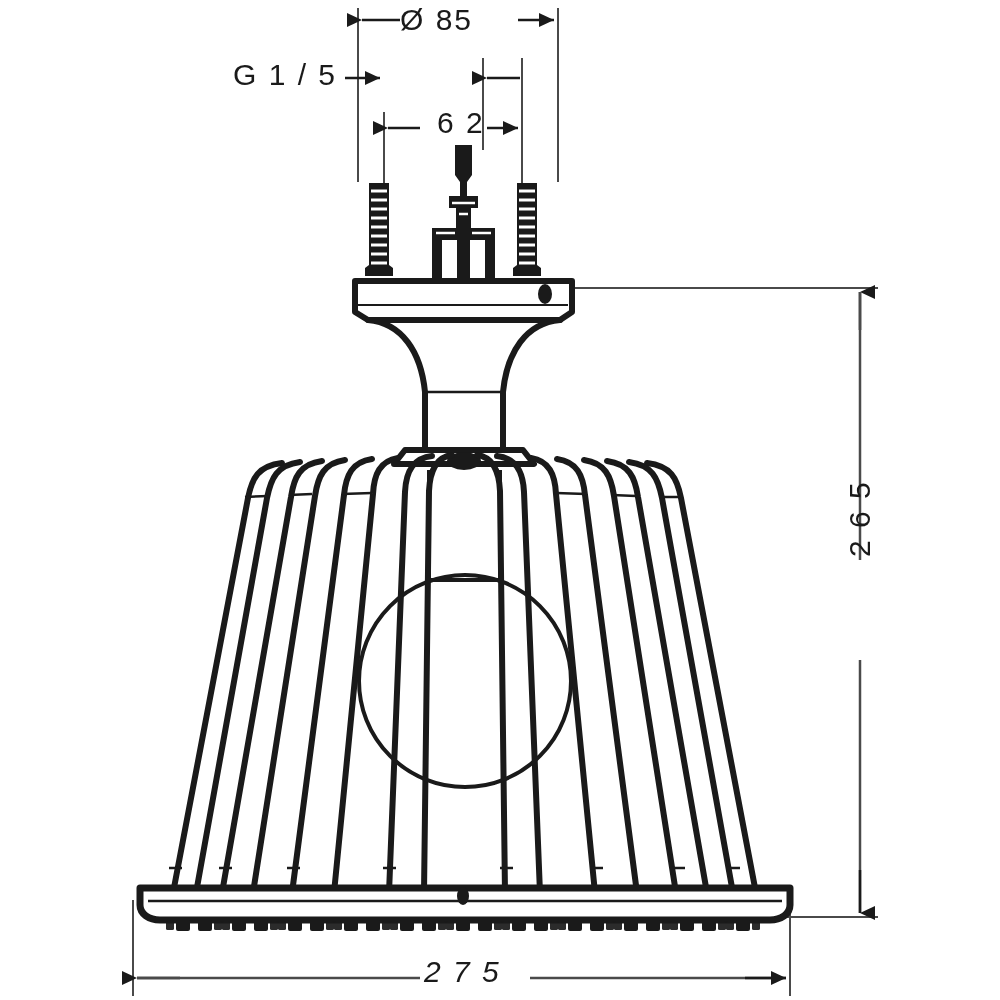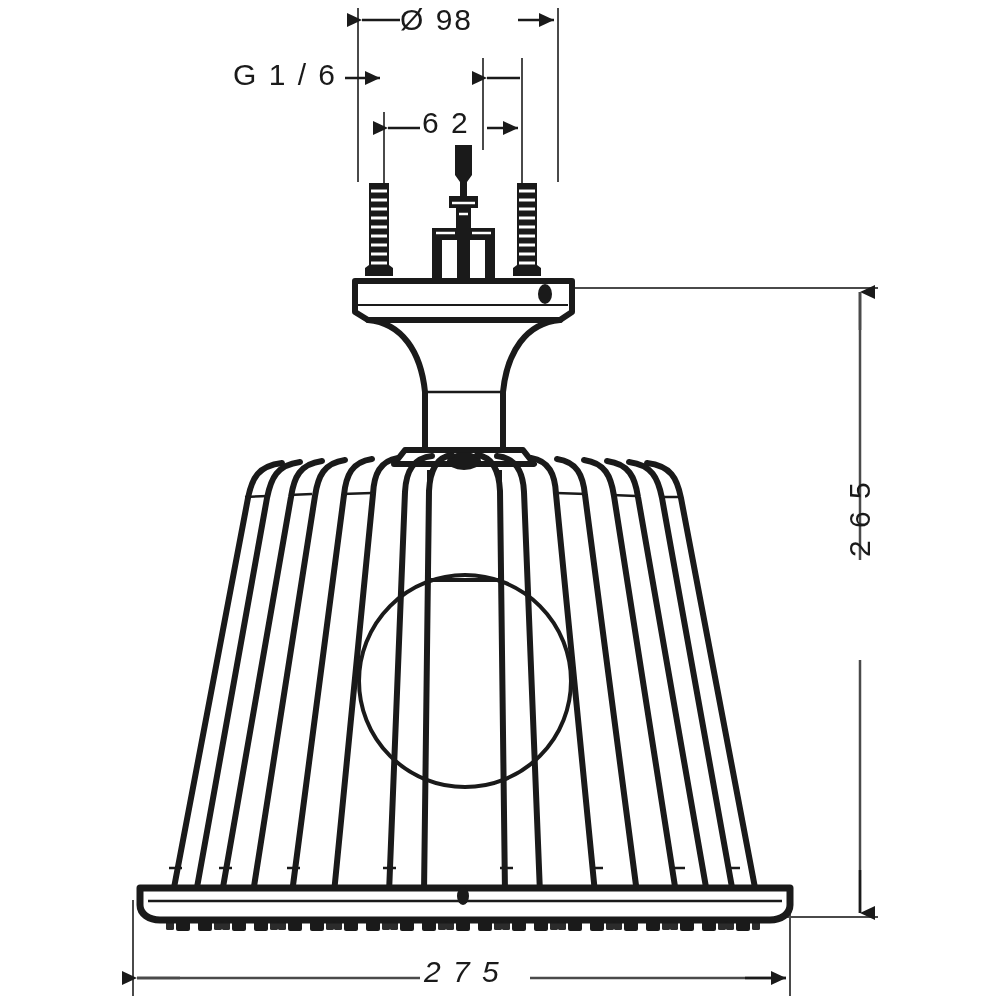--- a/index.html
+++ b/index.html
@@ -13,21 +13,21 @@
   .dimtext{
     position:absolute;
     font-family:"Liberation Sans", sans-serif;
     color:#1a1a1a;
     white-space:nowrap;
     letter-spacing:2px;
     user-select:none;
   }
   #label-dia85{left:400px;top:3px;font-size:30px;}
   #label-g12{left:233px;top:58px;font-size:30px;}
-  #label-62{left:422px;top:106px;font-size:30px;}
+  #label-62{left:437px;top:106px;font-size:30px;}
   #label-265{left:843px;top:557px;font-size:30px;transform:rotate(-90deg);transform-origin:left top;}
   #label-275{left:424px;top:955px;font-size:30px;font-style:italic;}
 </style>
 </head>
 <body>
 
 <div id="stage">
 
   <svg width="1000" height="1000" viewBox="0 0 1000 1000">
 
@@ -258,23 +258,23 @@
           <rect x="670" y="921" width="8" height="9" rx="1.5"></rect>
           <rect x="718" y="921" width="8" height="9" rx="1.5"></rect>
           <rect x="726" y="921" width="8" height="9" rx="1.5"></rect>
           <rect x="752" y="921" width="8" height="9" rx="1.5"></rect>
         </g>
       </g>
 
     </g>
   </svg>
 
-  <div class="dimtext" id="label-dia85">Ø  98</div>
-
-  <div class="dimtext" id="label-g12">G 1 / 6</div>
+  <div class="dimtext" id="label-dia85">Ø  85</div>
+
+  <div class="dimtext" id="label-g12">G 1 / 5</div>
 
   <div class="dimtext" id="label-62">6 2</div>
 
   <div class="dimtext" id="label-265">2 6 5</div>
 
   <div class="dimtext" id="label-275">2 7 5</div>
 
 </div>
 
 </body></html>

